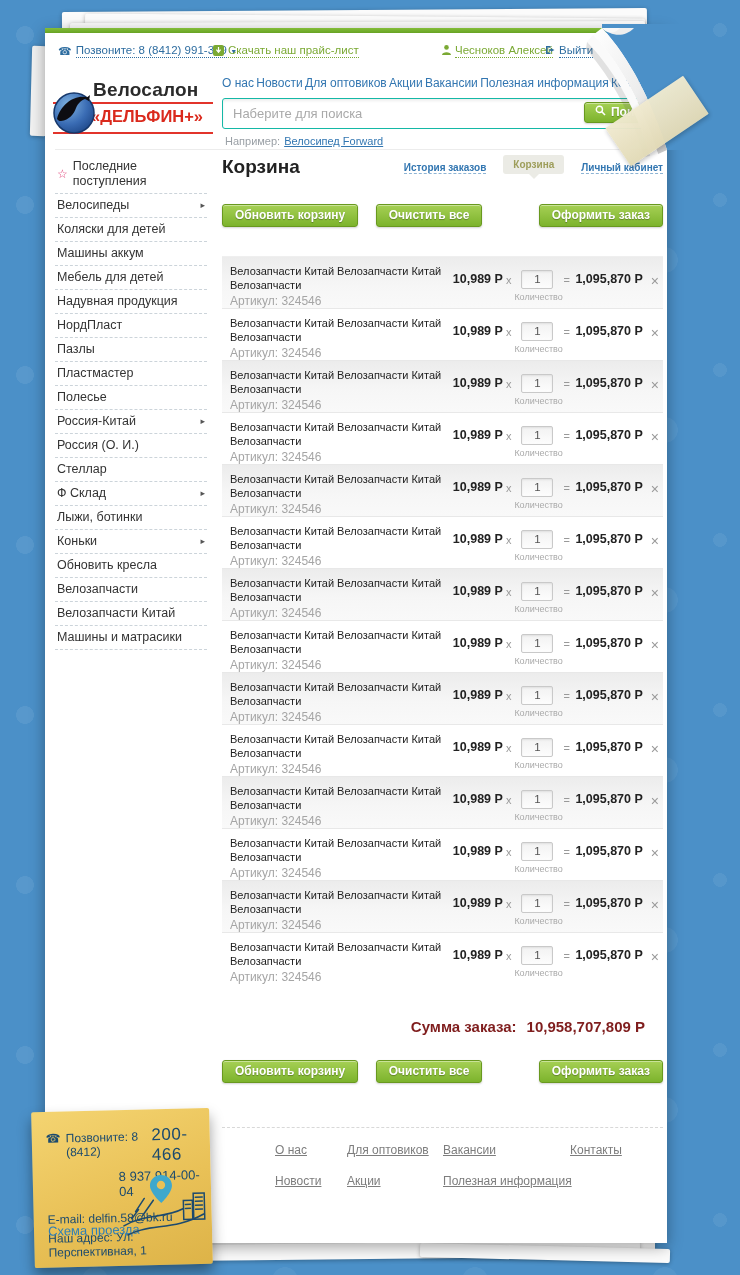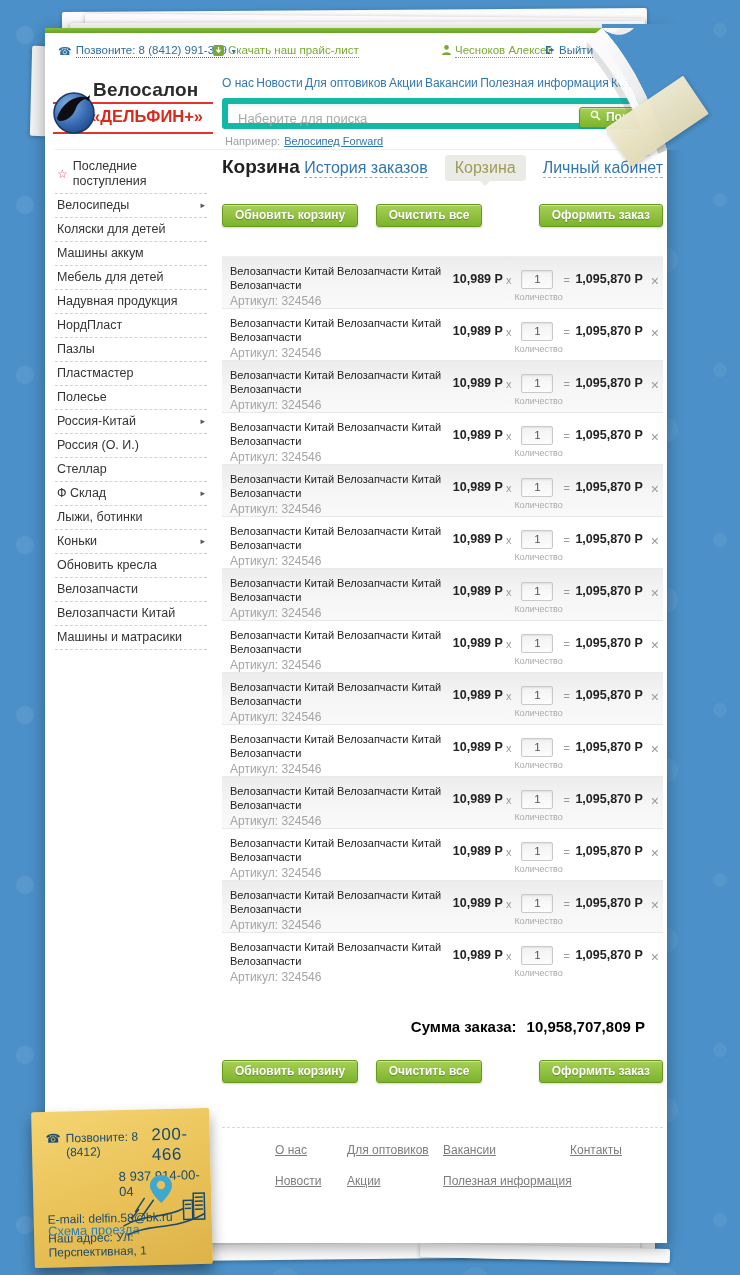--- a/index.html
+++ b/index.html
@@ -29,38 +29,38 @@
   
   .logo{position:absolute;left:8px;top:46px;width:160px;height:66px;cursor:pointer;}
   .logo-line{position:absolute;left:0;width:160px;height:2px;background:#e2342b;}
   .l1{top:28px;} .l2{top:58px;}
   .logo-t1{position:absolute;left:40px;top:5px;font-size:19px;font-weight:bold;color:#2b2b2b;letter-spacing:.2px;}
   .logo-t2{position:absolute;left:38px;top:33px;font-size:16.5px;font-weight:bold;color:var(--brand-red);}
   .logo-dolphin{position:absolute;left:-2px;top:15px;z-index:2;}
   
   .main-nav{position:absolute;left:177px;top:48px;width:441px;display:flex;justify-content:space-between;}
   .nav-link{font-size:12px;color:var(--link-blue);text-decoration:none;cursor:pointer;white-space:nowrap;}
-  .search-box{position:absolute;left:177px;top:70px;width:441px;height:31px;border:6px solid #14b8a6;border-radius:3px;background:#fff;box-shadow:inset 0 2px 3px rgba(0,0,0,.07);}
+  .search-box{position:absolute;left:177px;top:70px;width:441px;height:31px;border:1px solid #14b8a6;border-radius:3px;background:#fff;box-shadow:inset 0 2px 3px rgba(0,0,0,.07);}
   .search-input{position:absolute;left:0;top:0;width:360px;height:29px;border:none;outline:none;padding:0 10px;font-size:13px;color:#777;background:transparent;font-family:"Liberation Sans",sans-serif;}
   .search-input::placeholder{color:#a9a9a9;}
   .btn{display:inline-block;background:linear-gradient(#a6d055,#7cb32c);border:1px solid var(--btn-border);border-radius:3px;color:#fff;font-size:12px;font-weight:bold;padding:3px 12px 4px;text-shadow:0 1px 1px rgba(0,0,0,.3);box-shadow:inset 0 1px 0 rgba(255,255,255,.4),0 1px 2px rgba(0,0,0,.18);cursor:pointer;white-space:nowrap;font-family:"Liberation Sans",sans-serif;}
   .search-btn{position:absolute;right:4px;top:3px;padding:2px 10px 3px;display:flex;align-items:center;gap:5px;}
   .example{position:absolute;left:180px;top:107px;font-size:11px;color:#9aa0a6;}
   .example a{color:var(--link-blue);text-decoration:underline;cursor:pointer;margin-left:4px;}
   .header-divider{position:absolute;left:10px;top:121px;width:608px;border-top:1px solid #ececec;}
   
   .sidebar{position:absolute;left:10px;top:127px;width:152px;}
   .side-item{display:flex;align-items:center;padding:4px 2px;border-bottom:1px dashed #ccd4da;font-size:12.5px;color:#333;cursor:pointer;line-height:15px;}
   .side-star{color:#e0457b;margin-right:5px;font-size:12px;}
   .side-arrow{margin-left:auto;color:#555;font-size:9px;}
   
   .main{position:absolute;left:177px;top:121px;width:441px;height:1253px;}
   .cart-head{position:absolute;left:0;top:7px;width:100%;display:flex;align-items:flex-start;}
   .cart-title{font-size:19px;font-weight:bold;color:#222;}
-  .cart-tabs{margin-left:auto;display:flex;align-items:flex-start;gap:17px;font-size:16px;margin-top:3px;}
+  .cart-tabs{margin-left:auto;display:flex;align-items:flex-end;gap:17px;font-size:10px;margin-top:3px;font-weight:bold;}
   .tab{color:var(--link-blue);border-bottom:1px dashed rgba(50,118,177,.55);cursor:pointer;white-space:nowrap;}
   .tab.active{background:var(--tab-pill);color:var(--tab-active-text);border-bottom:none;border-radius:3px;padding:4px 10px;position:relative;margin-top:-4px;}
   .tab.active::after{content:"";position:absolute;left:50%;bottom:-5px;margin-left:-5px;border-left:5px solid transparent;border-right:5px solid transparent;border-top:5px solid var(--tab-pill);}
   .actions-top{position:absolute;left:0;top:55px;width:100%;}
   .actions-bottom{position:absolute;left:0;top:911px;width:100%;}
   .btn-clear{margin-left:13px;}
   .btn-right{position:absolute;right:0;top:0;}
   
   .cart-list{position:absolute;left:0;top:107px;width:100%;}
   .cart-row{display:flex;align-items:flex-start;height:52px;padding:7px 4px 0 8px;border-top:1px solid #e8e8e8;}
@@ -71,21 +71,21 @@
   .row-sku{font-size:12px;color:#a5a5a5;margin-top:2px;}
   .row-calc{display:flex;align-items:flex-start;margin-left:auto;padding-top:5px;}
   .row-calc>*{white-space:nowrap;}
   .row-price{font-size:12.5px;font-weight:bold;color:#222;width:56px;text-align:right;margin-top:3px;}
   .row-op{color:#999;font-size:11px;margin:5px 3px 0;}
   .qty-wrap{width:46px;text-align:center;}
   .qty-input{width:32px;height:19px;border:1px solid #c9c9c9;border-radius:2px;text-align:center;font-size:11.5px;color:#555;background:linear-gradient(#f2f2f2,#fdfdfd);box-shadow:inset 0 1px 2px rgba(0,0,0,.08);font-family:"Liberation Sans",sans-serif;}
   .qty-label{font-size:9px;color:#aaa;margin-top:3px;}
   .row-total{font-size:12.5px;font-weight:bold;color:#222;width:70px;text-align:right;margin-top:3px;}
   .row-remove{color:#999;font-size:14px;margin:4px 0 0 8px;cursor:pointer;}
-  .cart-sum{position:absolute;right:18px;top:869px;font-size:15px;font-weight:bold;color:#000000;}
+  .cart-sum{position:absolute;right:18px;top:869px;font-size:15px;font-weight:bold;color:#7f1d1d;}
   .cart-sum .sum-val{margin-left:10px;}
   
   .footer{position:absolute;left:0;top:978px;width:100%;border-top:1px dashed #d8d8d8;padding-top:12px;}
   .f-row{display:flex;padding-left:53px;align-items:baseline;}
   .f-row2{margin-top:13px;}
   .f-link{font-size:12px;color:#7d7d7d;text-decoration:underline;cursor:pointer;white-space:nowrap;}
   .copy{margin-top:40px;padding-left:53px;padding-right:12px;font-size:12px;color:#b5b5b5;display:flex;}
   .dev{margin-left:auto;color:#9a9a9a;}
   .dev a{color:#2d7fb8;font-weight:bold;text-decoration:underline;cursor:pointer;margin-left:4px;}
   

